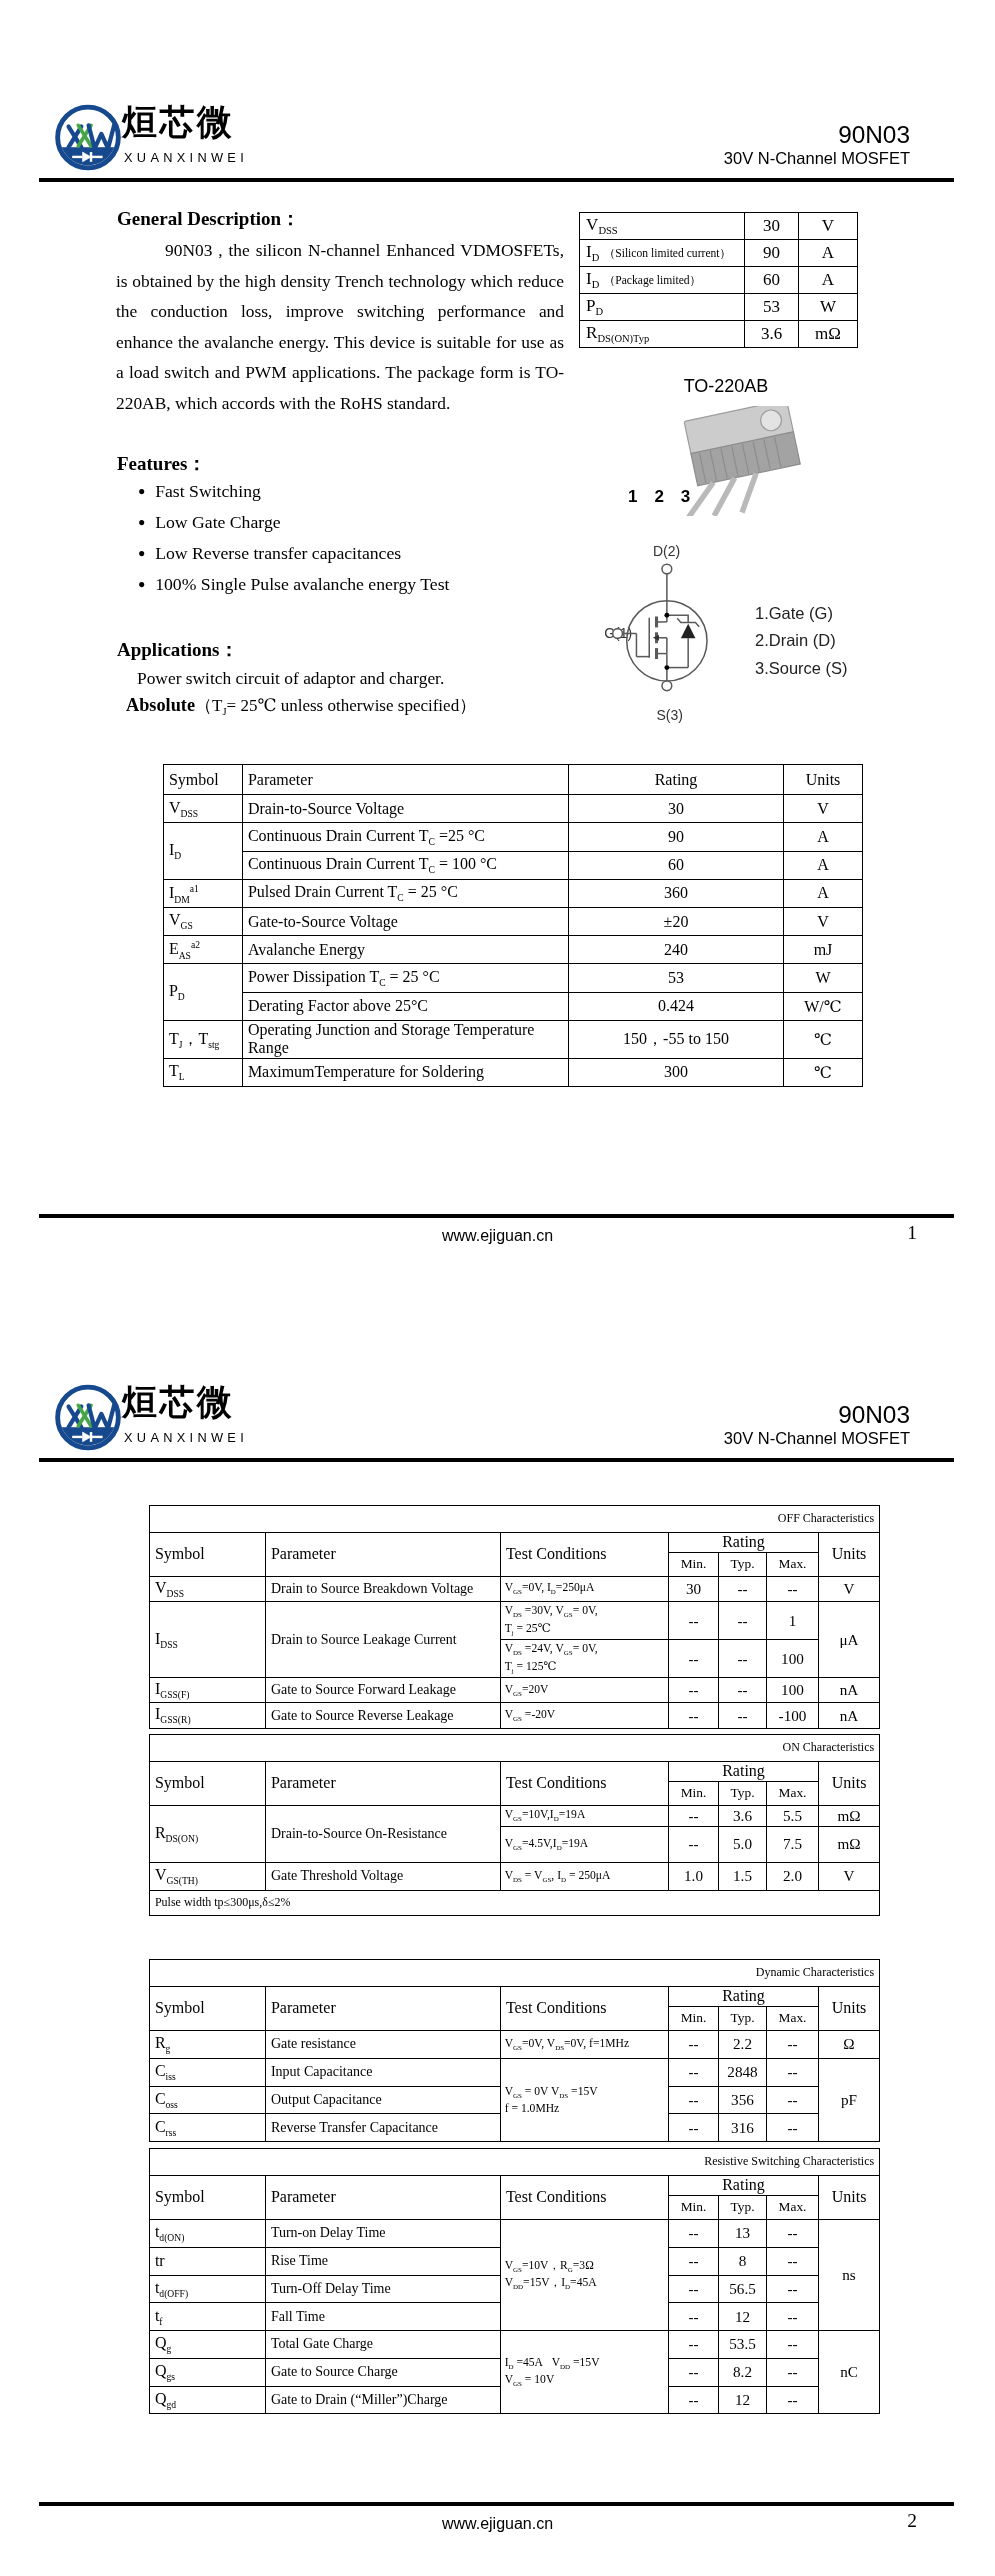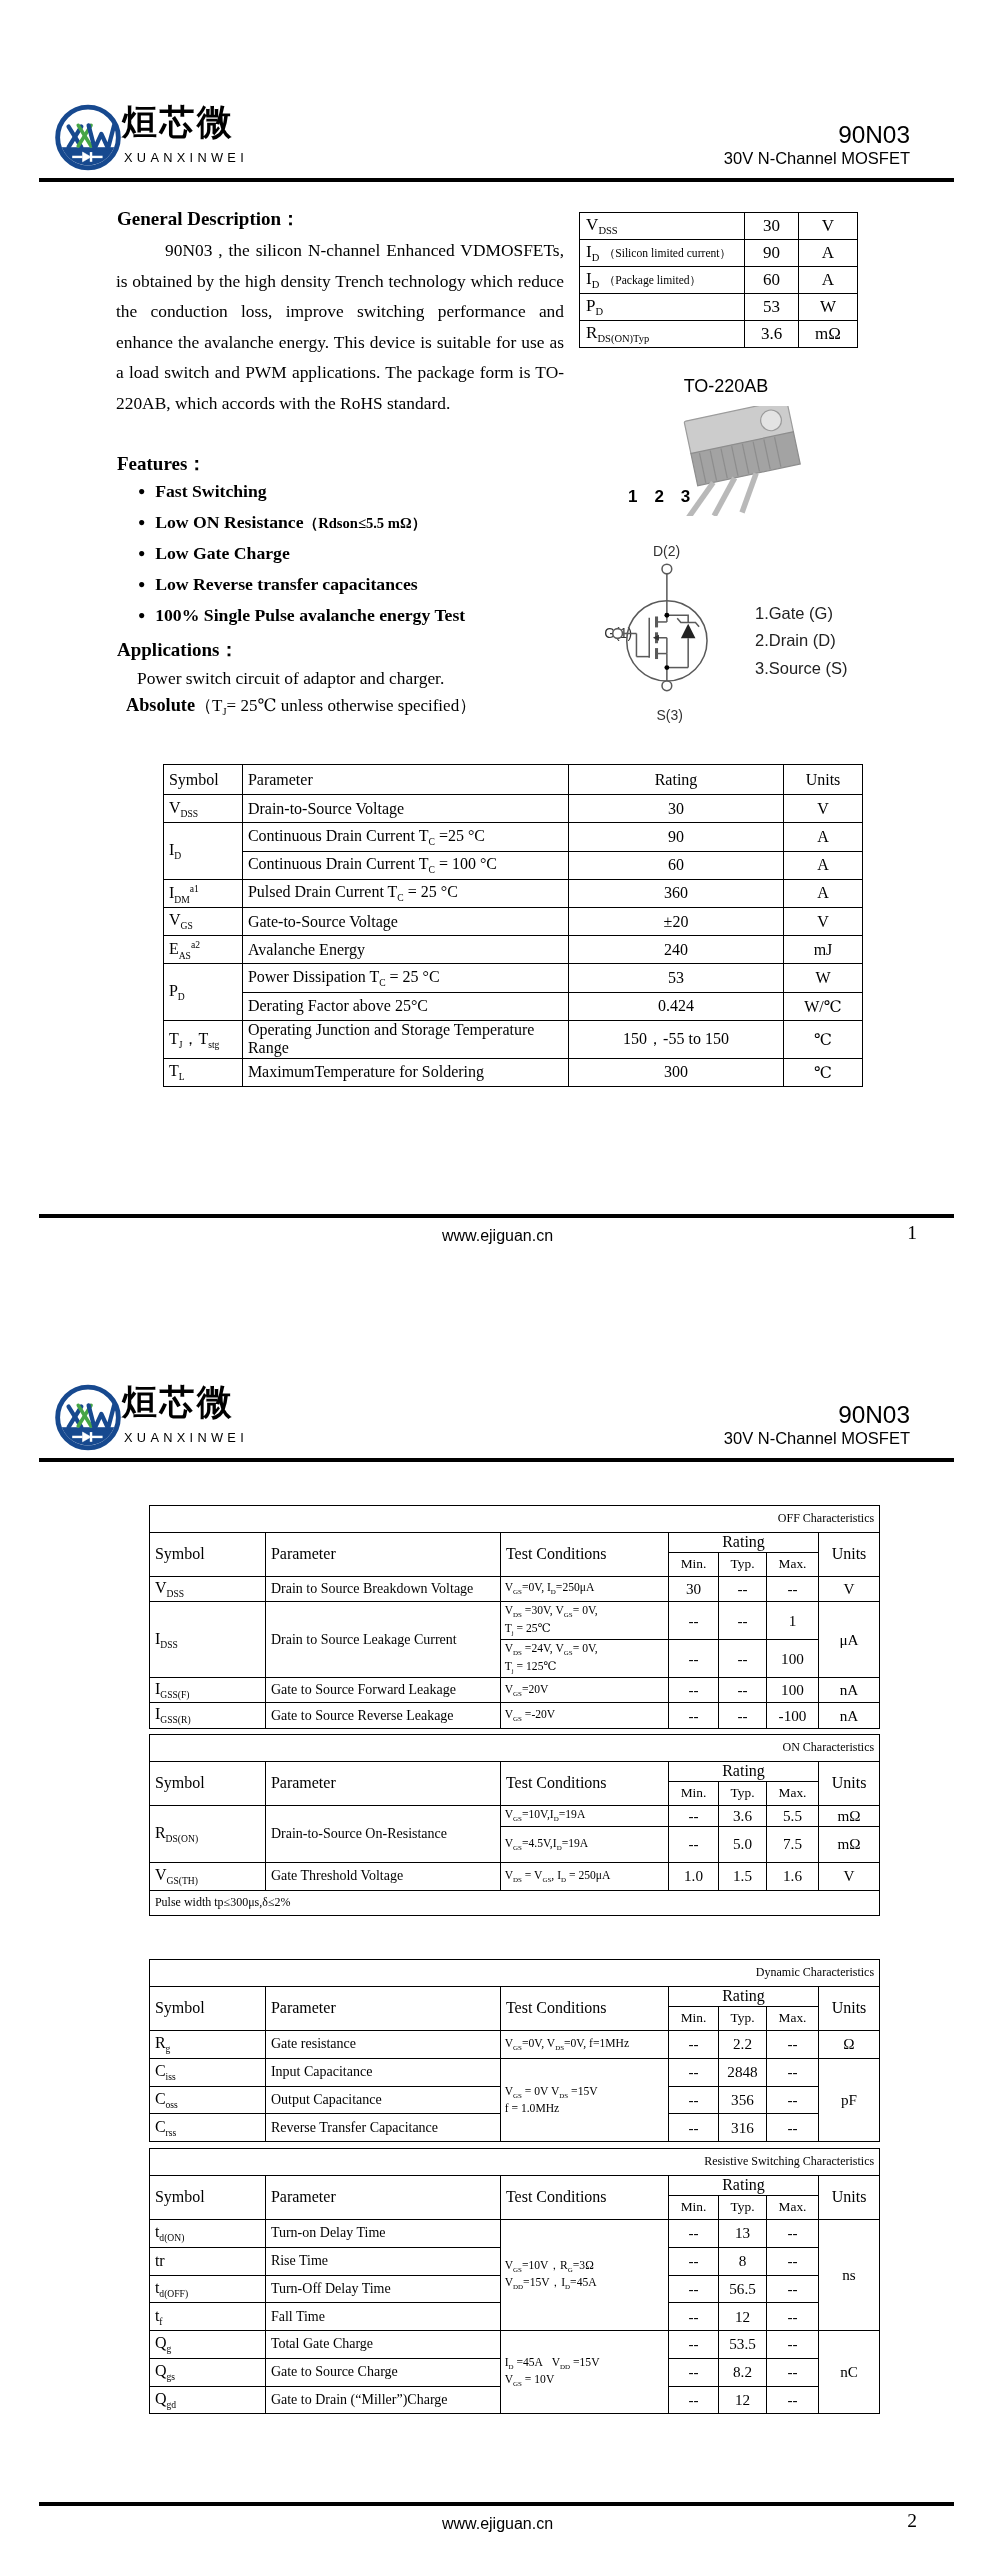--- a/index.html
+++ b/index.html
@@ -16,21 +16,21 @@
   .rule{position:absolute;left:39px;width:915px;height:4.3px;background:#000;}
   .head-rule{top:100px;}
   
   .foot-rule{top:1214px;}
   .foot-url{position:absolute;left:0;top:1227px;width:995px;text-align:center;font-family:"Liberation Sans","DejaVu Sans",sans-serif;font-size:16px;}
   .foot-page{position:absolute;right:78px;top:1222px;font-size:19.5px;}
   
   .h1{position:absolute;font-weight:bold;font-size:19px;}
   .gen-body{position:absolute;left:116px;top:235px;width:448px;font-size:17.4px;line-height:30.5px;text-align:justify;text-indent:49px;}
   .feat-list{position:absolute;left:138px;top:481px;width:463px;}
-  .feat{height:31px;font-weight:bold;font-size:17.7px;white-space:nowrap;}
+  .feat{height:31px;font-weight:normal;font-size:17.7px;white-space:nowrap;}
   .feat .bullet{font-size:12.2px;vertical-align:1.8px;margin-right:9.8px;}
   .feat .fnote{font-size:14.6px;}
   .app-body{position:absolute;left:137px;top:668px;font-size:17.4px;}
   .abs-line{position:absolute;left:126px;top:694px;font-size:17px;}
   .abs-line b{font-size:18.3px;}
   
   .sumtbl{position:absolute;left:579px;top:212px;width:277px;border-collapse:collapse;table-layout:fixed;}
   .sumtbl td{border:1.2px solid #000;height:26px;padding:0 3.7px;overflow:hidden;}
   .sumtbl .s{font-size:17px;padding-left:6.1px;}
   .sumtbl .s small{font-size:11.6px;}
@@ -201,21 +201,20 @@
   </svg>
   <div class="pin-legend">
     <div>1.Gate (G)</div>
     <div>2.Drain (D)</div>
     <div>3.Source (S)</div>
   </div>
 
   <div class="h1" style="left:117px;top:451px">Features：</div>
   <div class="feat-list">
     <div class="feat"><span class="bullet">●</span><span>Fast Switching</span><span class="fnote"></span></div>
-    <div class="feat"><span class="bullet">●</span><span>Low ON Resistance</span><span class="fnote">（Rdson≤5.5 mΩ）</span></div>
     <div class="feat"><span class="bullet">●</span><span>Low Gate Charge</span><span class="fnote"></span></div>
     <div class="feat"><span class="bullet">●</span><span>Low Reverse transfer capacitances</span><span class="fnote"></span></div>
     <div class="feat"><span class="bullet">●</span><span>100% Single Pulse avalanche energy Test</span><span class="fnote"></span></div>
   </div>
 
   <div class="h1" style="left:117px;top:637px">Applications：</div>
   <div class="app-body">Power switch circuit of adaptor and charger.</div>
 
   <div class="abs-line"><b>Absolute</b><span>（T<sub>J</sub>= 25℃  unless otherwise specified）</span></div>
 
@@ -445,21 +444,21 @@
           <td class="c">5.0</td>
           <td class="c">7.5</td>
           <td class="c">mΩ</td>
         </tr>
     <tr>
           <td class="sym r44">V<sub>GS(TH)</sub></td>
           <td style="font-size:14px">Gate Threshold Voltage</td>
           <td class="cond">V<sub>DS</sub> = V<sub>GS</sub>, I<sub>D</sub> = 250μA</td>
           <td class="c">1.0</td>
           <td class="c">1.5</td>
-          <td class="c">1.6</td>
+          <td class="c">2.0</td>
           <td class="c">V</td>
         </tr>
     <tr>
           <td colspan="7" class="r40" style="font-size:12px">Pulse width tp≤300μs,δ≤2%</td>
         </tr>
   </tbody>
     </table>
 
   <table class="dtable p2t" style="top:671px">
     <colgroup>

